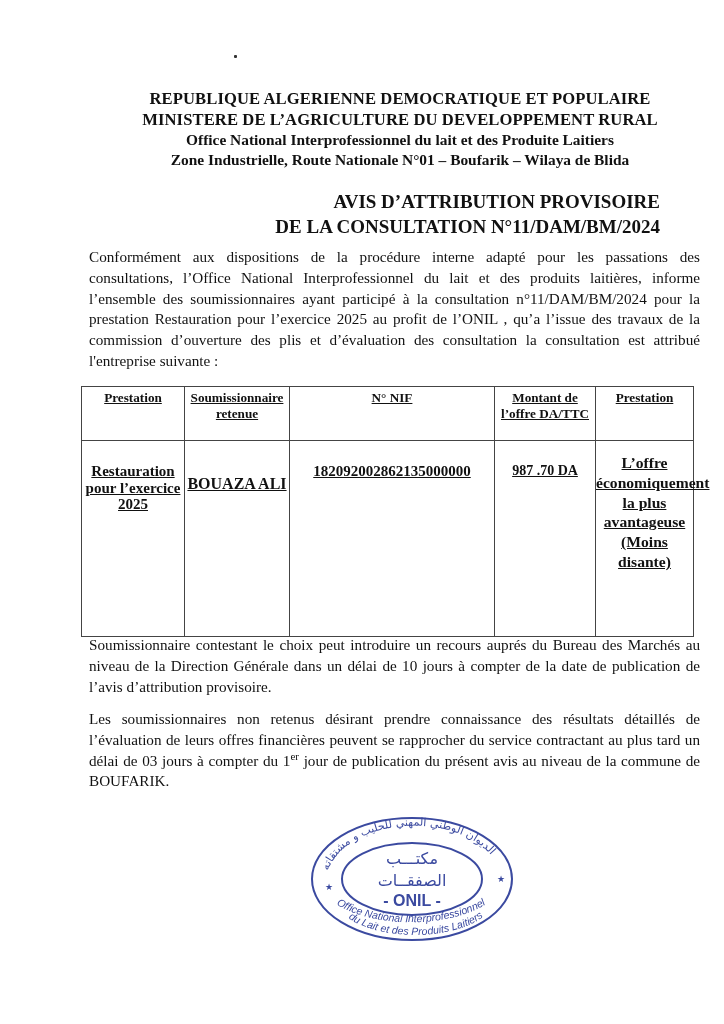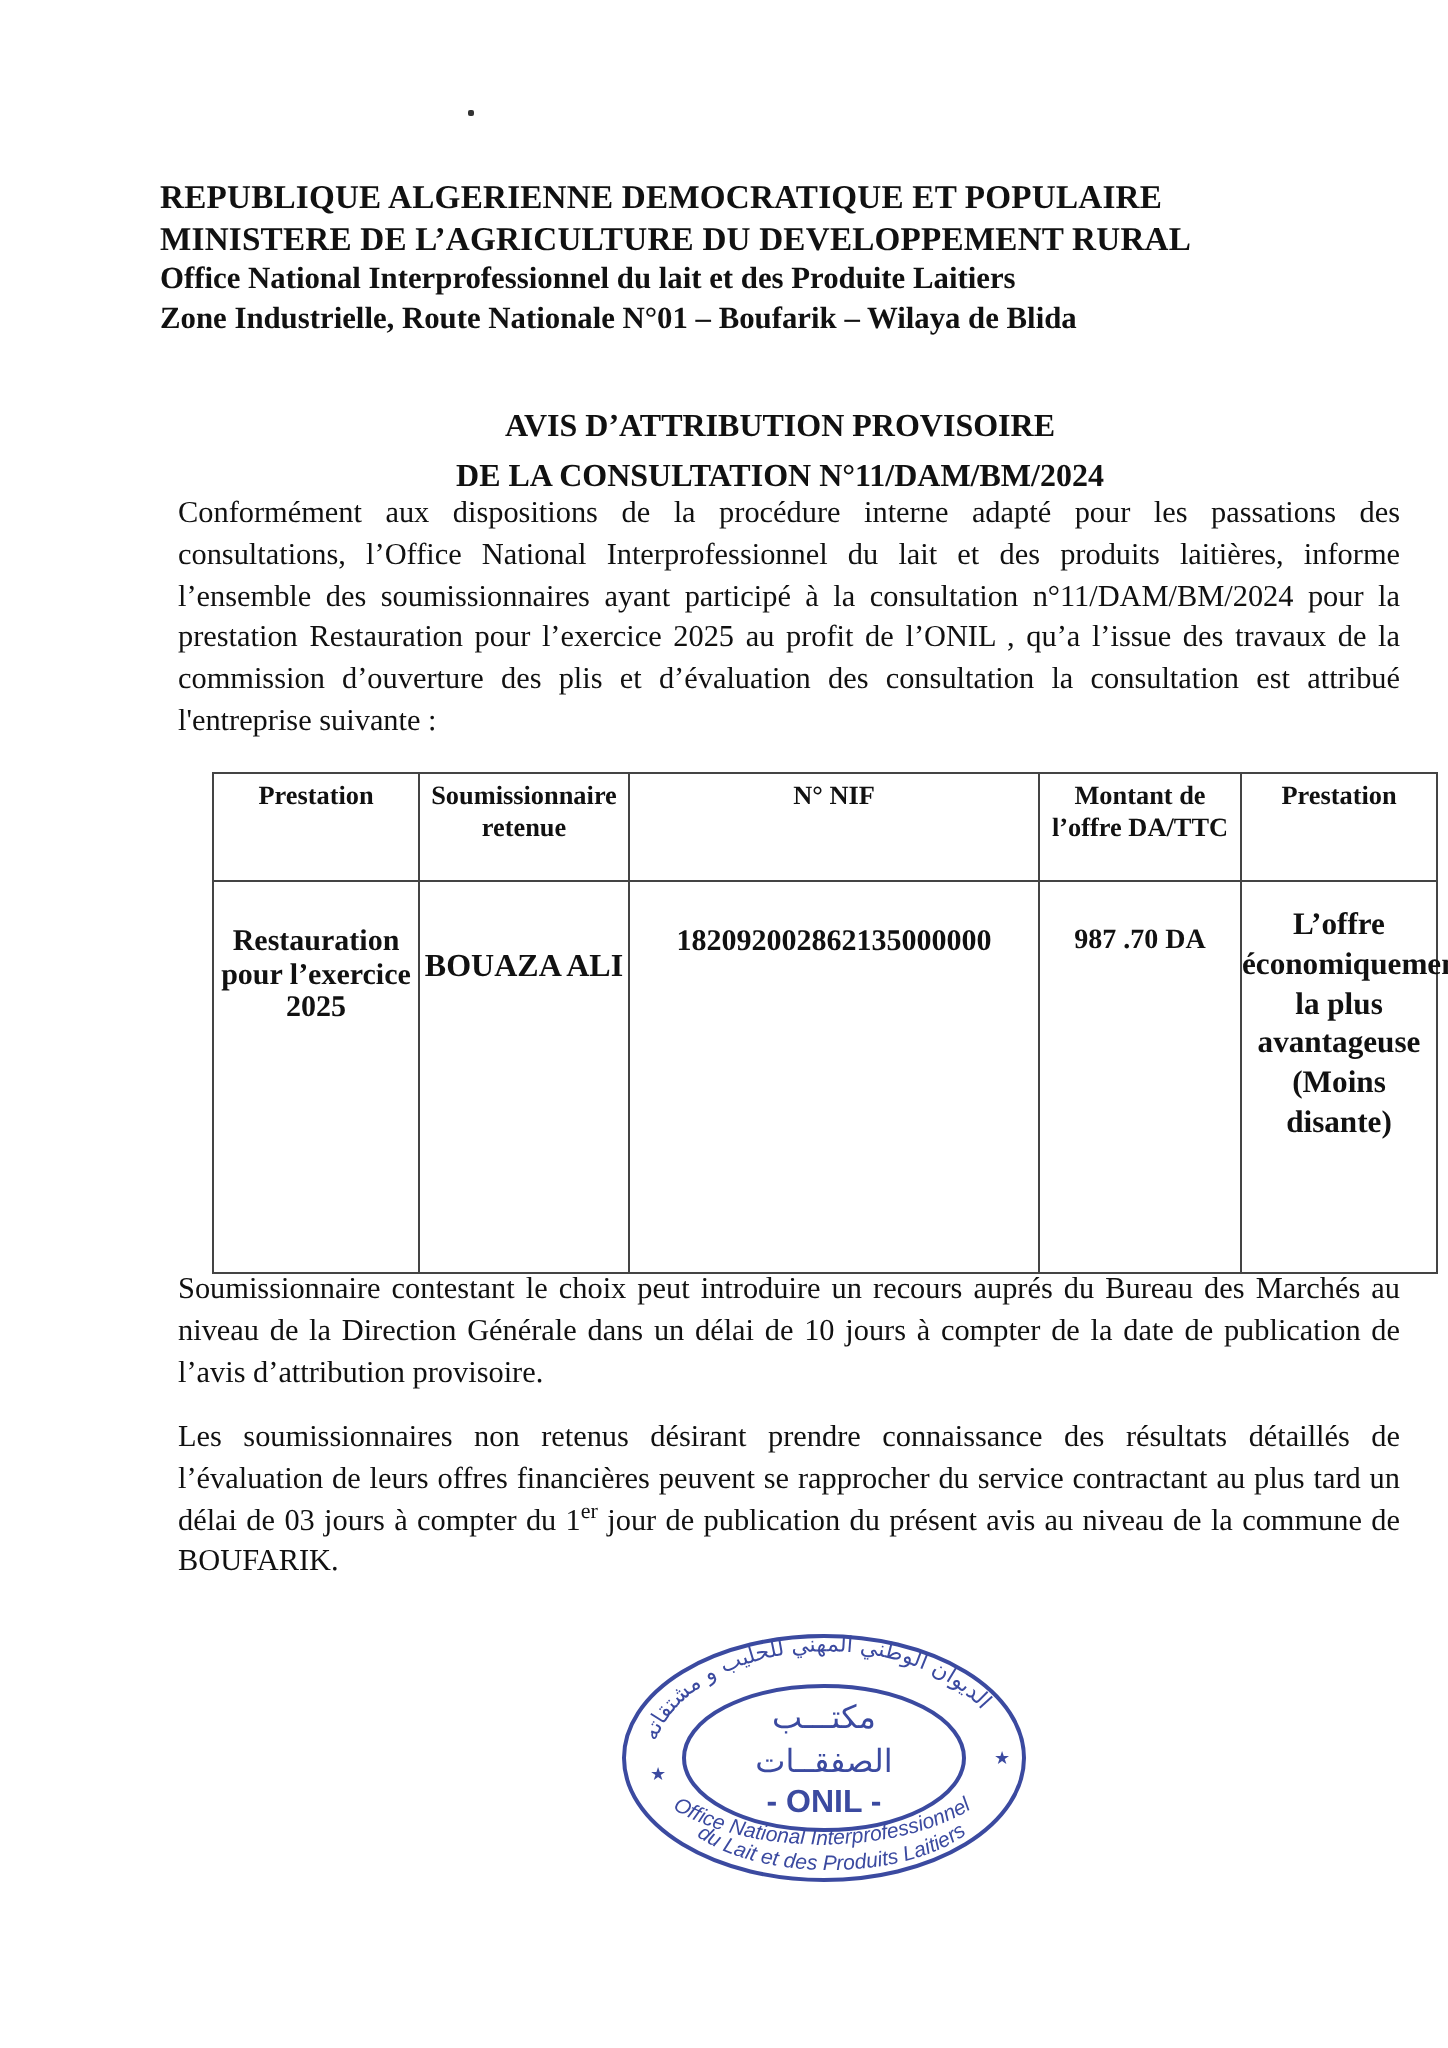--- a/index.html
+++ b/index.html
@@ -22,41 +22,40 @@
       width: 3px;
       height: 3px;
       background: #333;
       border-radius: 1px;
     }
     .header {
       position: absolute;
       left: 80px;
       top: 88px;
       width: 640px;
-      text-align: left;
+      text-align: center;
       font-weight: bold;
     }
     .header .l1, .header .l2 {
       font-size: 16.6px;
       line-height: 21px;
       letter-spacing: 0.1px;
     }
     .header .l3, .header .l4 {
       font-size: 15.4px;
       line-height: 20px;
     }
     .title {
       position: absolute;
       left: 120px;
       top: 192px;
       width: 540px;
-      text-align: center;
+      text-align: right;
       font-weight: bold;
-      font-size: 16px;
-      margin-top: 12px;
+      font-size: 19px;
     }
     .title .t1 { line-height: 20px; }
     .title .t2 { line-height: 20px; margin-top: 5px; }
     .para {
       position: absolute;
       left: 89px;
       width: 611px;
       font-size: 15.2px;
       line-height: 20.8px;
       text-align: justify;
@@ -65,26 +64,27 @@
     .p1 { top: 247px; }
     .p2 { top: 635px; }
     .p3 { top: 709px; }
     .para sup {
       font-size: 11px;
       vertical-align: 6px;
       line-height: 0;
     }
     table.attrib {
       position: absolute;
-      left: 106px;
+      left: 81px;
       top: 386px;
       width: 612px;
       border-collapse: collapse;
       font-weight: bold;
       table-layout: fixed;
+      text-decoration: underline;
     }
     table.attrib th, table.attrib td {
       border: 1.5px solid #444;
       text-align: center;
       vertical-align: top;
       padding: 0;
     }
     table.attrib th {
       font-size: 13.2px;
       line-height: 16px;

